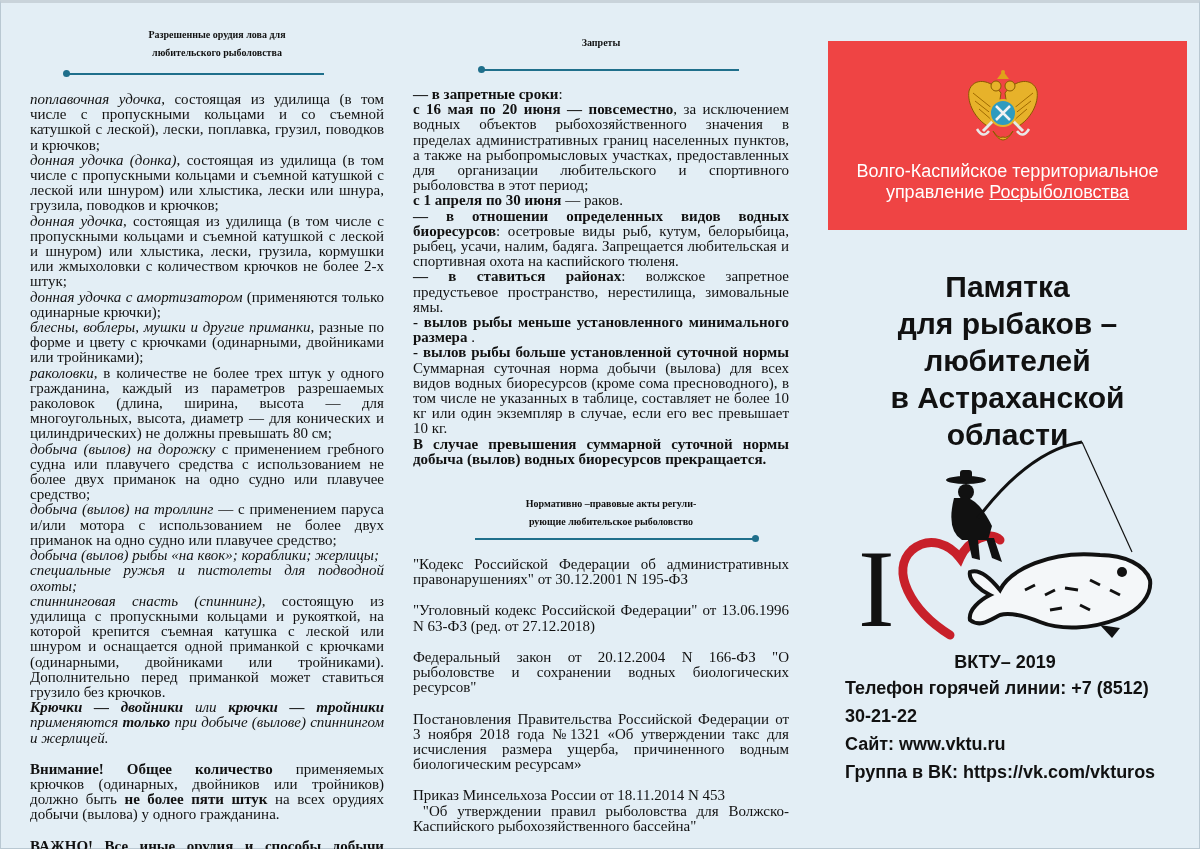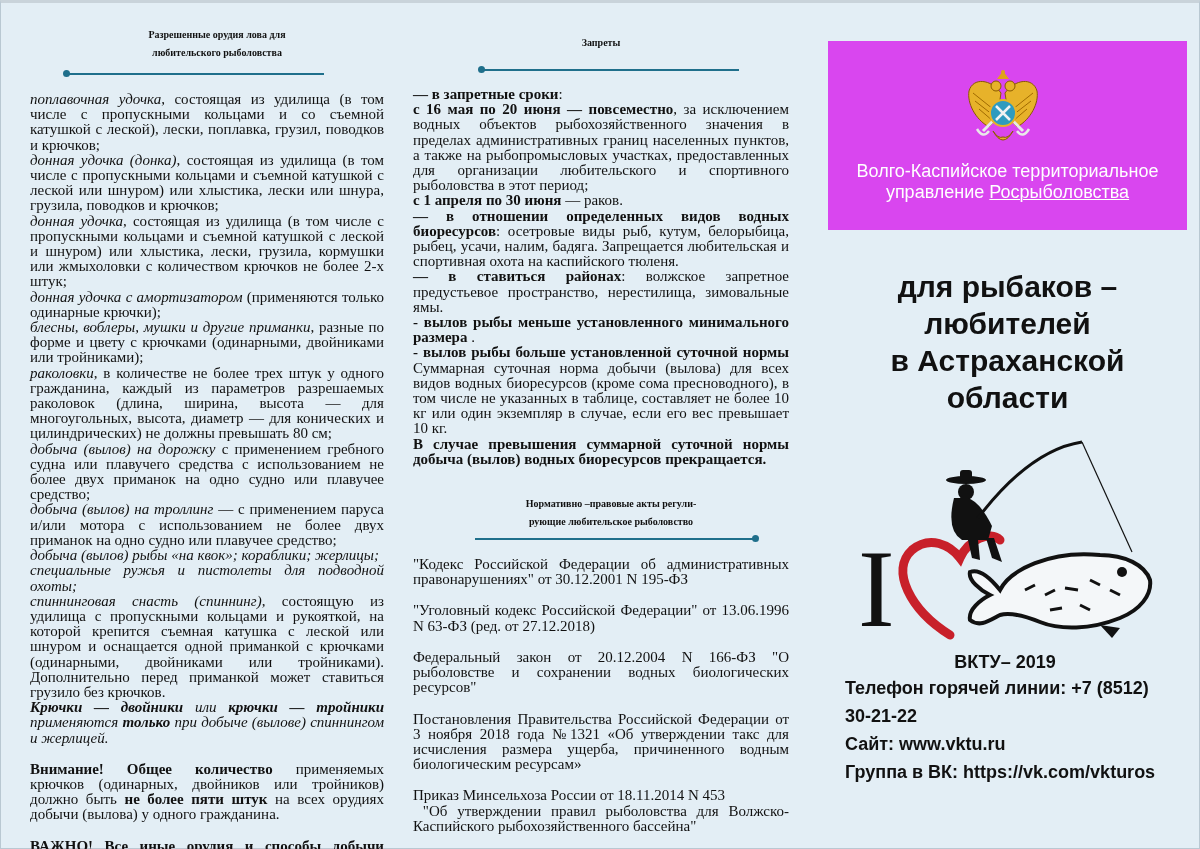--- a/index.html
+++ b/index.html
@@ -20,21 +20,21 @@
   .rule { position:relative; height:12px; }
   .rule .line { position:absolute; top:5px; height:1.5px; background:#1f6f8b; }
   .rule .dot { position:absolute; top:2px; width:7px; height:7px; border-radius:50%; background:#1f6f8b; }
   .body-text { font-size:15px; line-height:15.2px; text-align:justify; }
   .body-text p { margin:0; }
   i { font-style:italic; }
   .gap { height:16px; }
   
   .banner {
     position:absolute; left:828px; top:41px; width:359px; height:189px;
-    background:#d946ef;
+    background:#ef4444;
   }
   .emblem { position:absolute; left:135px; top:28px; width:80px; height:86px; }
   .banner-text {
     position:absolute; left:0; right:0; top:120px; text-align:center;
     color:#fff; font-family:"Liberation Sans","DejaVu Sans",sans-serif; font-size:18px; line-height:21px;
   }
   .banner-text .u { text-decoration:underline; text-decoration-thickness:1px; }
   .main-title {
     position:absolute; left:828px; width:359px; top:268px;
     text-align:center; font-family:"Liberation Sans","DejaVu Sans",sans-serif;
@@ -143,20 +143,21 @@
 
     <path d="M30 62 Q40 80 50 62 Q45 70 40 68 Q35 70 30 62 Z" fill="#e7b22a" stroke="#8a5a00" stroke-width="1"></path>
   </svg>
   <div class="banner-text">
     <div>Волго-Каспийское территориальное</div>
     <div><span>управление </span><span class="u">Росрыболовства</span></div>
   </div>
 </div>
 
 <div class="main-title">
+  <div>Памятка</div>
   <div>для рыбаков –</div>
   <div>любителей</div>
   <div>в Астраханской</div>
   <div>области</div>
 </div>
 
 <svg class="logo" viewBox="0 0 320 215">
 
   <text x="8" y="186" font-family="Liberation Serif, serif" font-size="110" fill="#111">I</text>
 

